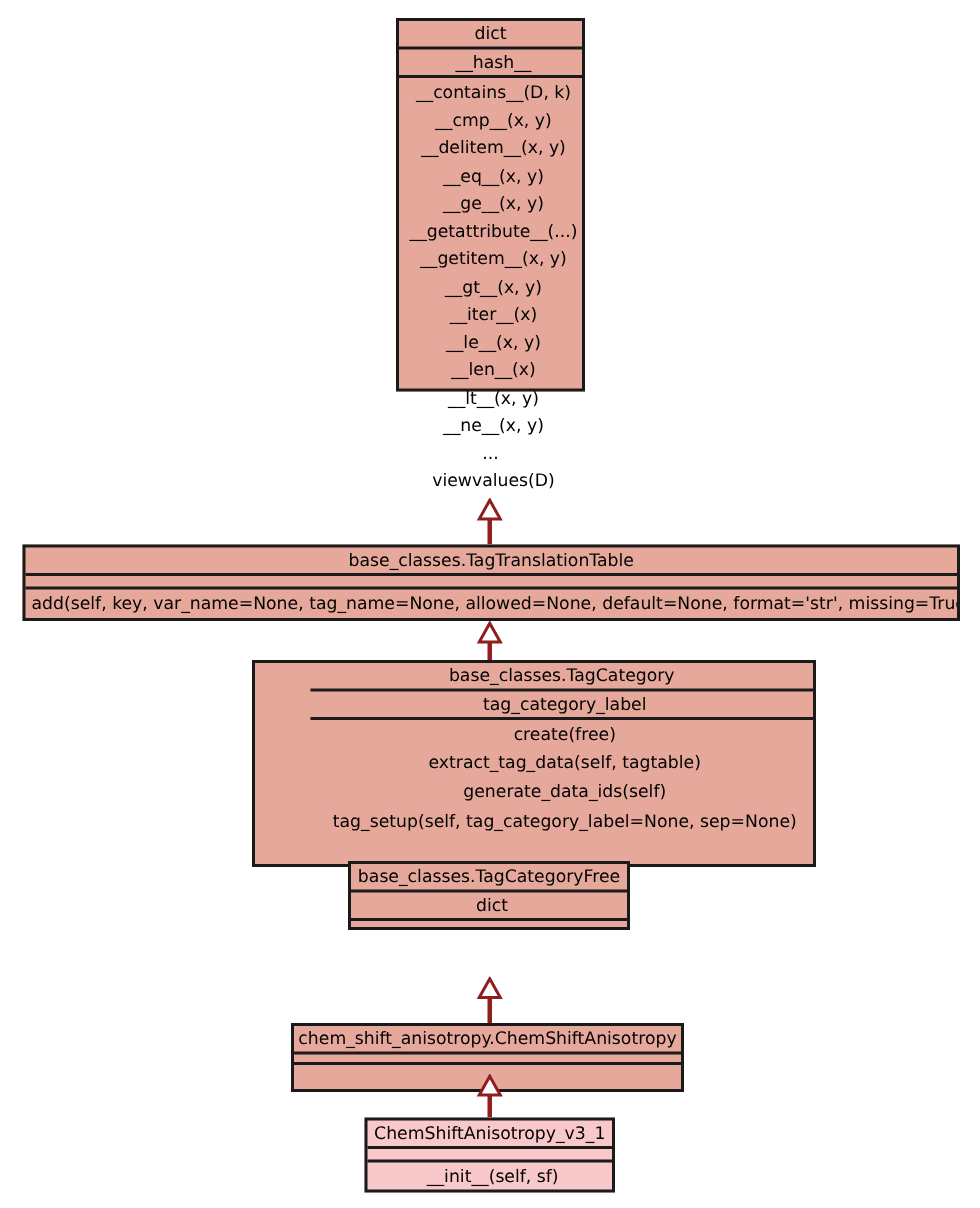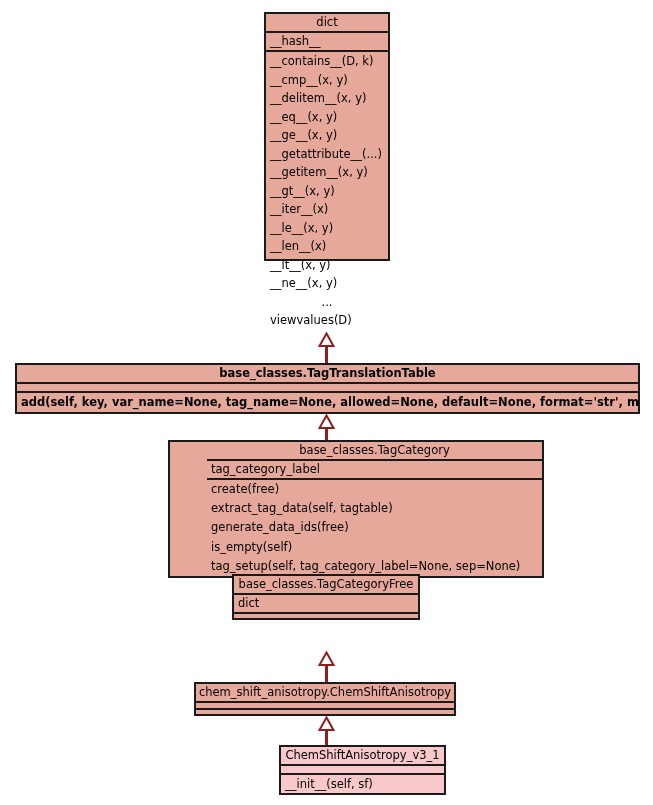--- a/index.html
+++ b/index.html
@@ -15,35 +15,36 @@
     overflow: hidden;
   }
   .cls {
     position: absolute;
     box-sizing: border-box;
     background: var(--class-fill, #e6a89a);
     border: 2px solid var(--border, #1a1a1a);
     font-size: 11.5px;
     color: #000000;
   }
-  .cls.highlight { background: var(--highlight-fill, #f9c8ca); margin-left: 36px; }
+  .cls.highlight { background: var(--highlight-fill, #f9c8ca); }
   .cls .title {
     height: 17px;
     line-height: 17px;
     text-align: center;
     white-space: nowrap;
     overflow: hidden;
     border-bottom: 2px solid var(--border, #1a1a1a);
   }
   .cls .sec { overflow: hidden; }
   .cls .sec + .sec { border-top: 2px solid var(--border, #1a1a1a); }
   .line {
     padding-left: 4px;
     white-space: nowrap;
     overflow: hidden;
+    text-align: center;
   }
   .attr-line { height: 17px; line-height: 17px; }
   
   .m-dict  { height: 18.53px; line-height: 18.53px; }
   .m-ttt   { height: 19px;    line-height: 19px; }
   .m-tc    { height: 19.2px;  line-height: 19.2px; }
   .m-v31   { height: 18px;    line-height: 18px; }
   .center  { text-align: center; padding-left: 0; }
   
   .empty-7 { height: 7px; }
@@ -80,43 +81,42 @@
       <div class="line m-dict center">...</div>
       <div class="line m-dict">viewvalues(D)</div>
     </div>
   </div>
 
   <svg class="arrow" style="left:317px; top:332px;" width="19" height="31" viewBox="0 0 19 31">
     <line x1="9.5" y1="14" x2="9.5" y2="31"></line>
     <polygon points="9.5,1.5 16.5,14 2.5,14"></polygon>
   </svg>
 
-  <div class="cls" style="left:15px; top:363px; width:625px; height:51px;font-weight:bold;">
+  <div class="cls" style="left:15px; top:363px; width:625px; height:51px;">
     <div class="title">base_classes.TagTranslationTable</div>
     <div class="sec empty-7"></div>
     <div class="sec">
       <div class="line m-ttt">add(self, key, var_name=None, tag_name=None, allowed=None, default=None, format='str', missing=True)</div>
     </div>
   </div>
 
   <svg class="arrow" style="left:317px; top:414px;" width="19" height="26" viewBox="0 0 19 26">
     <line x1="9.5" y1="14" x2="9.5" y2="26"></line>
     <polygon points="9.5,1.5 16.5,14 2.5,14"></polygon>
   </svg>
 
   <div class="cls" style="left:168px; top:440px; width:376px; height:138px;padding-left:37px;">
     <div class="title">base_classes.TagCategory</div>
     <div class="sec">
       <div class="line attr-line">tag_category_label</div>
     </div>
     <div class="sec">
       <div class="line m-tc">create(free)</div>
       <div class="line m-tc">extract_tag_data(self, tagtable)</div>
-      <div class="line m-tc">generate_data_ids(free)</div>
-      <div class="line m-tc">is_empty(self)</div>
+      <div class="line m-tc">generate_data_ids(self)</div>
       <div class="line m-tc">tag_setup(self, tag_category_label=None, sep=None)</div>
     </div>
   </div>
 
   <svg class="arrow" style="left:317px; top:578px;" width="19" height="27" viewBox="0 0 19 27">
     <line x1="9.5" y1="14" x2="9.5" y2="27"></line>
     <polygon points="9.5,1.5 16.5,14 2.5,14"></polygon>
   </svg>
 
   <div class="cls" style="left:232px; top:574px; width:188px; height:46px;">
@@ -125,21 +125,21 @@
       <div class="line attr-line">dict</div>
     </div>
     <div class="sec empty-4"></div>
   </div>
 
   <svg class="arrow" style="left:317px; top:651px;" width="19" height="31" viewBox="0 0 19 31">
     <line x1="9.5" y1="14" x2="9.5" y2="31"></line>
     <polygon points="9.5,1.5 16.5,14 2.5,14"></polygon>
   </svg>
 
-  <div class="cls" style="left:194px; top:682px; width:262px; height:34px;">
+  <div class="cls" style="left:194px; top:682px; width:262px; height:46px;">
     <div class="title">chem_shift_anisotropy.ChemShiftAnisotropy</div>
     <div class="sec empty-5"></div>
     <div class="sec empty-4"></div>
   </div>
 
   <svg class="arrow" style="left:317px; top:716px;" width="19" height="29" viewBox="0 0 19 29">
     <line x1="9.5" y1="14" x2="9.5" y2="29"></line>
     <polygon points="9.5,1.5 16.5,14 2.5,14"></polygon>
   </svg>
 

